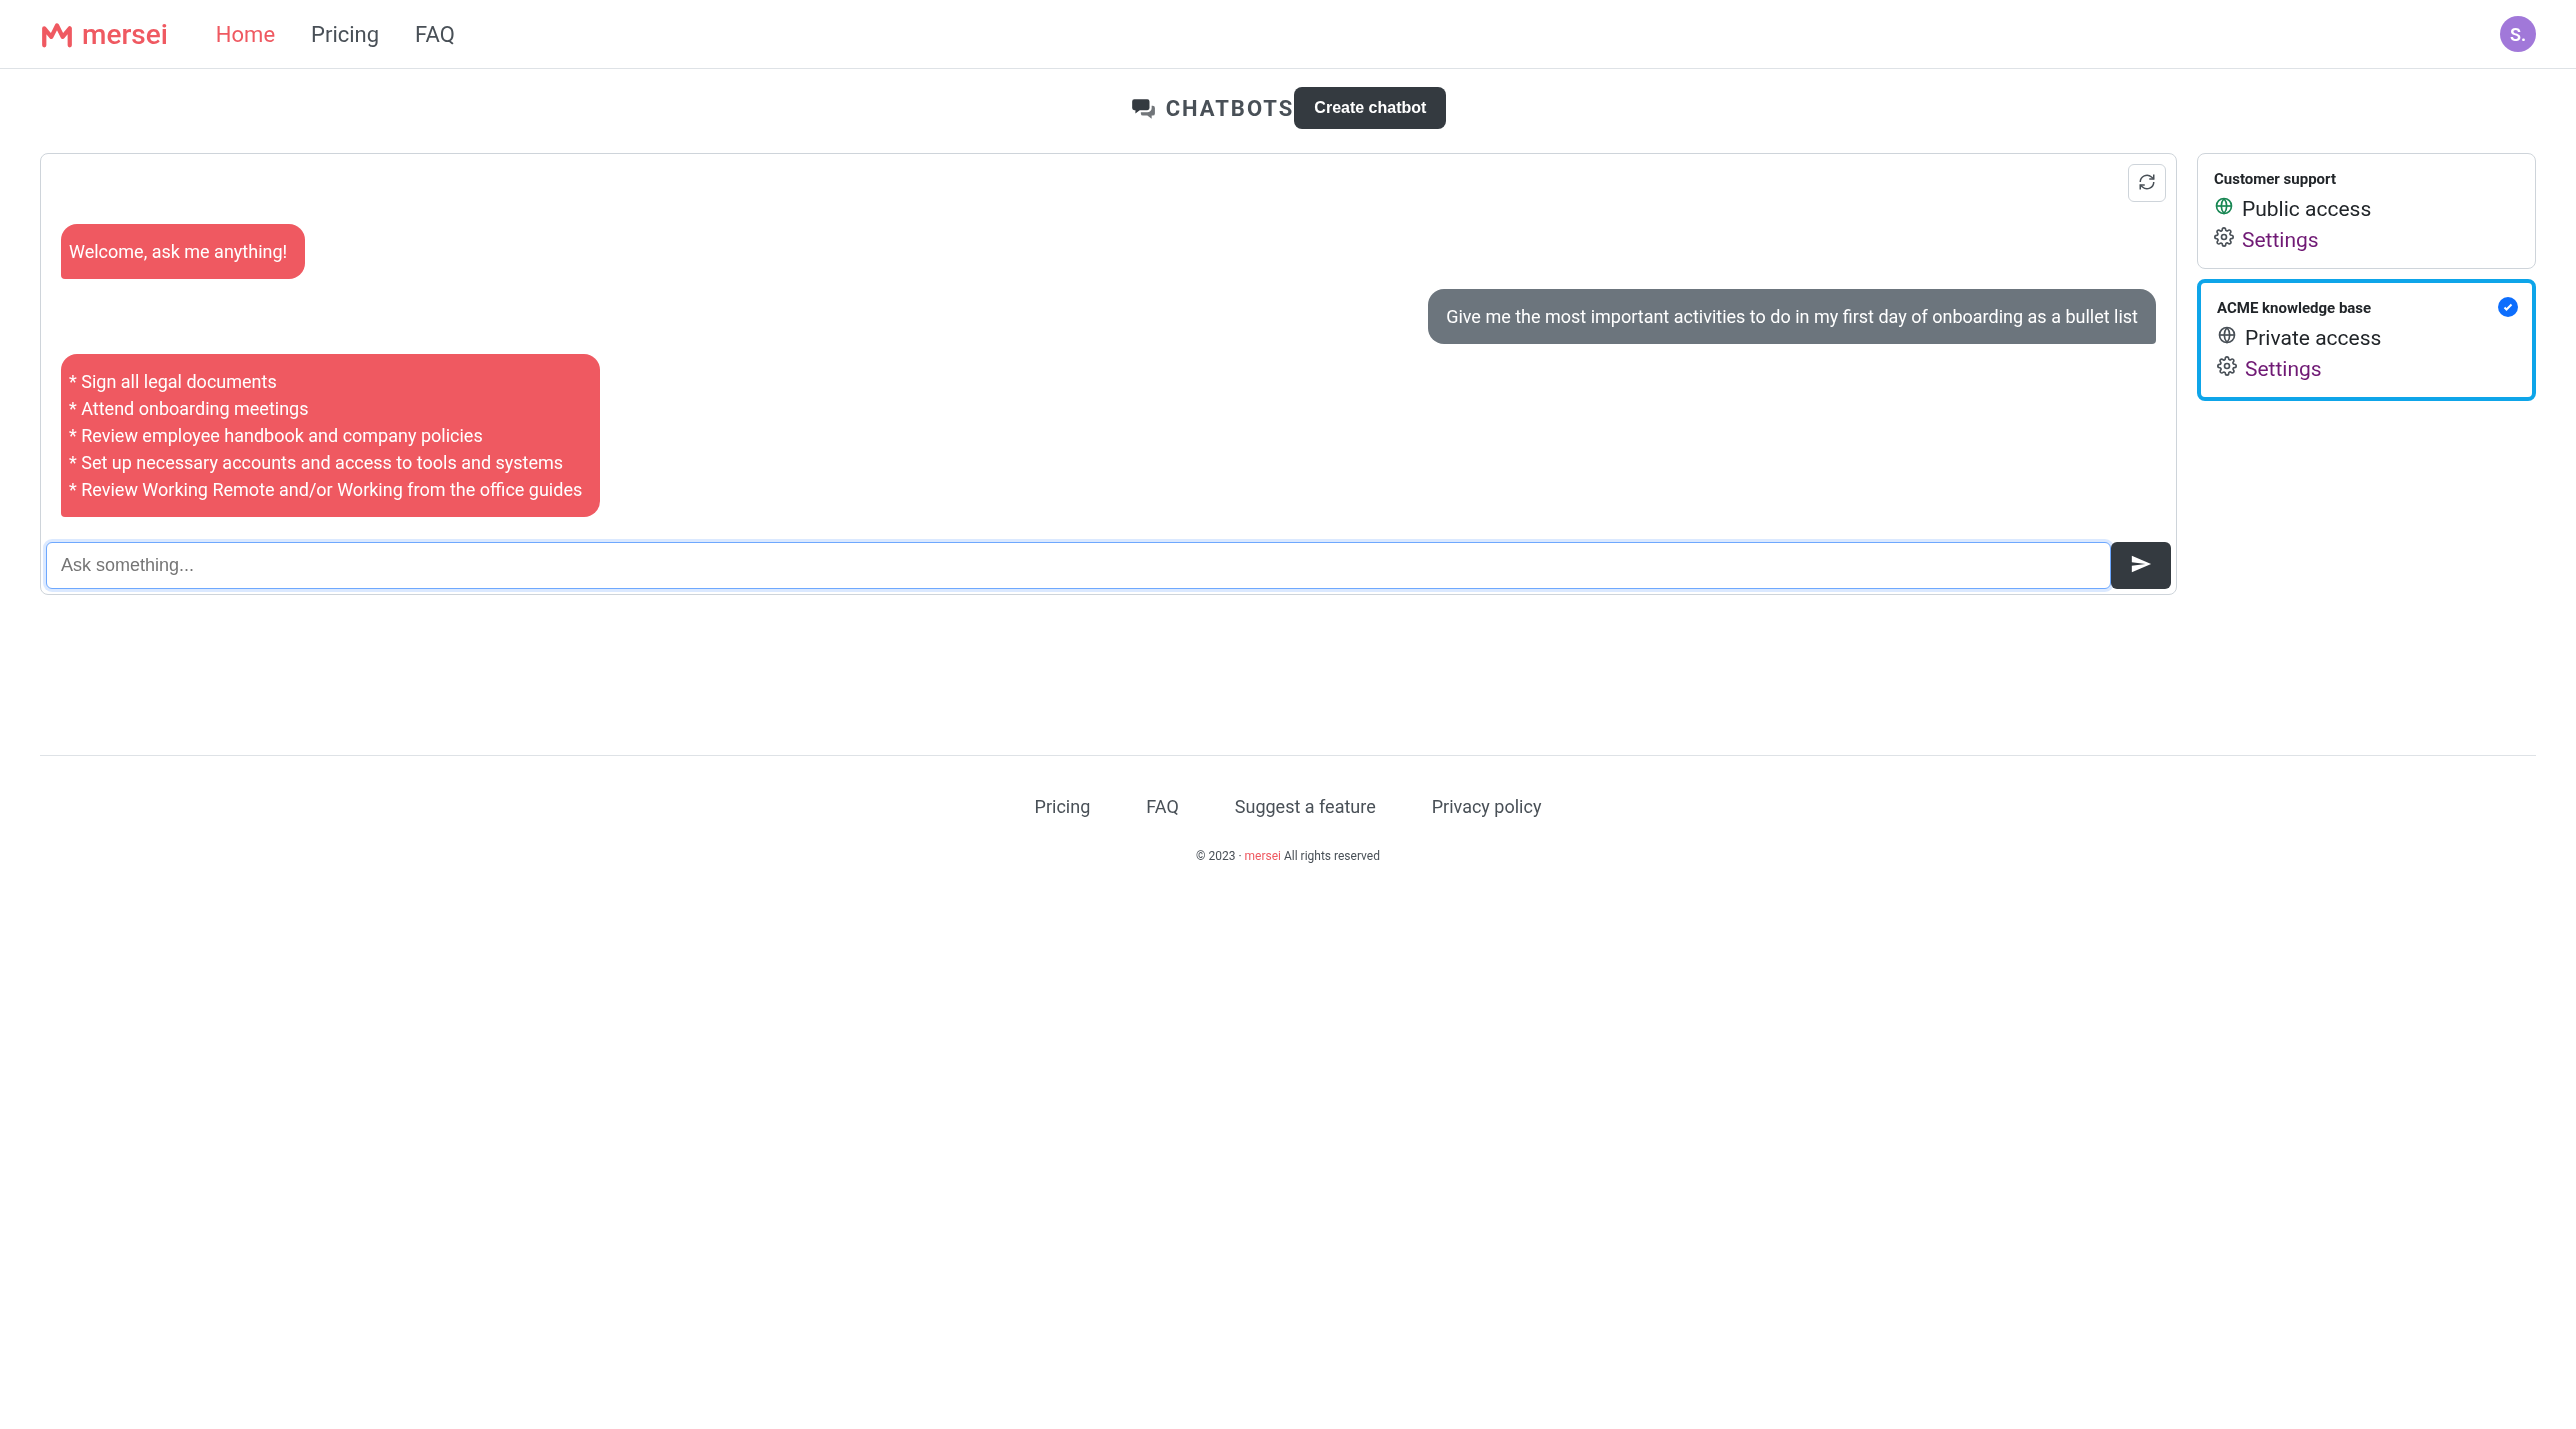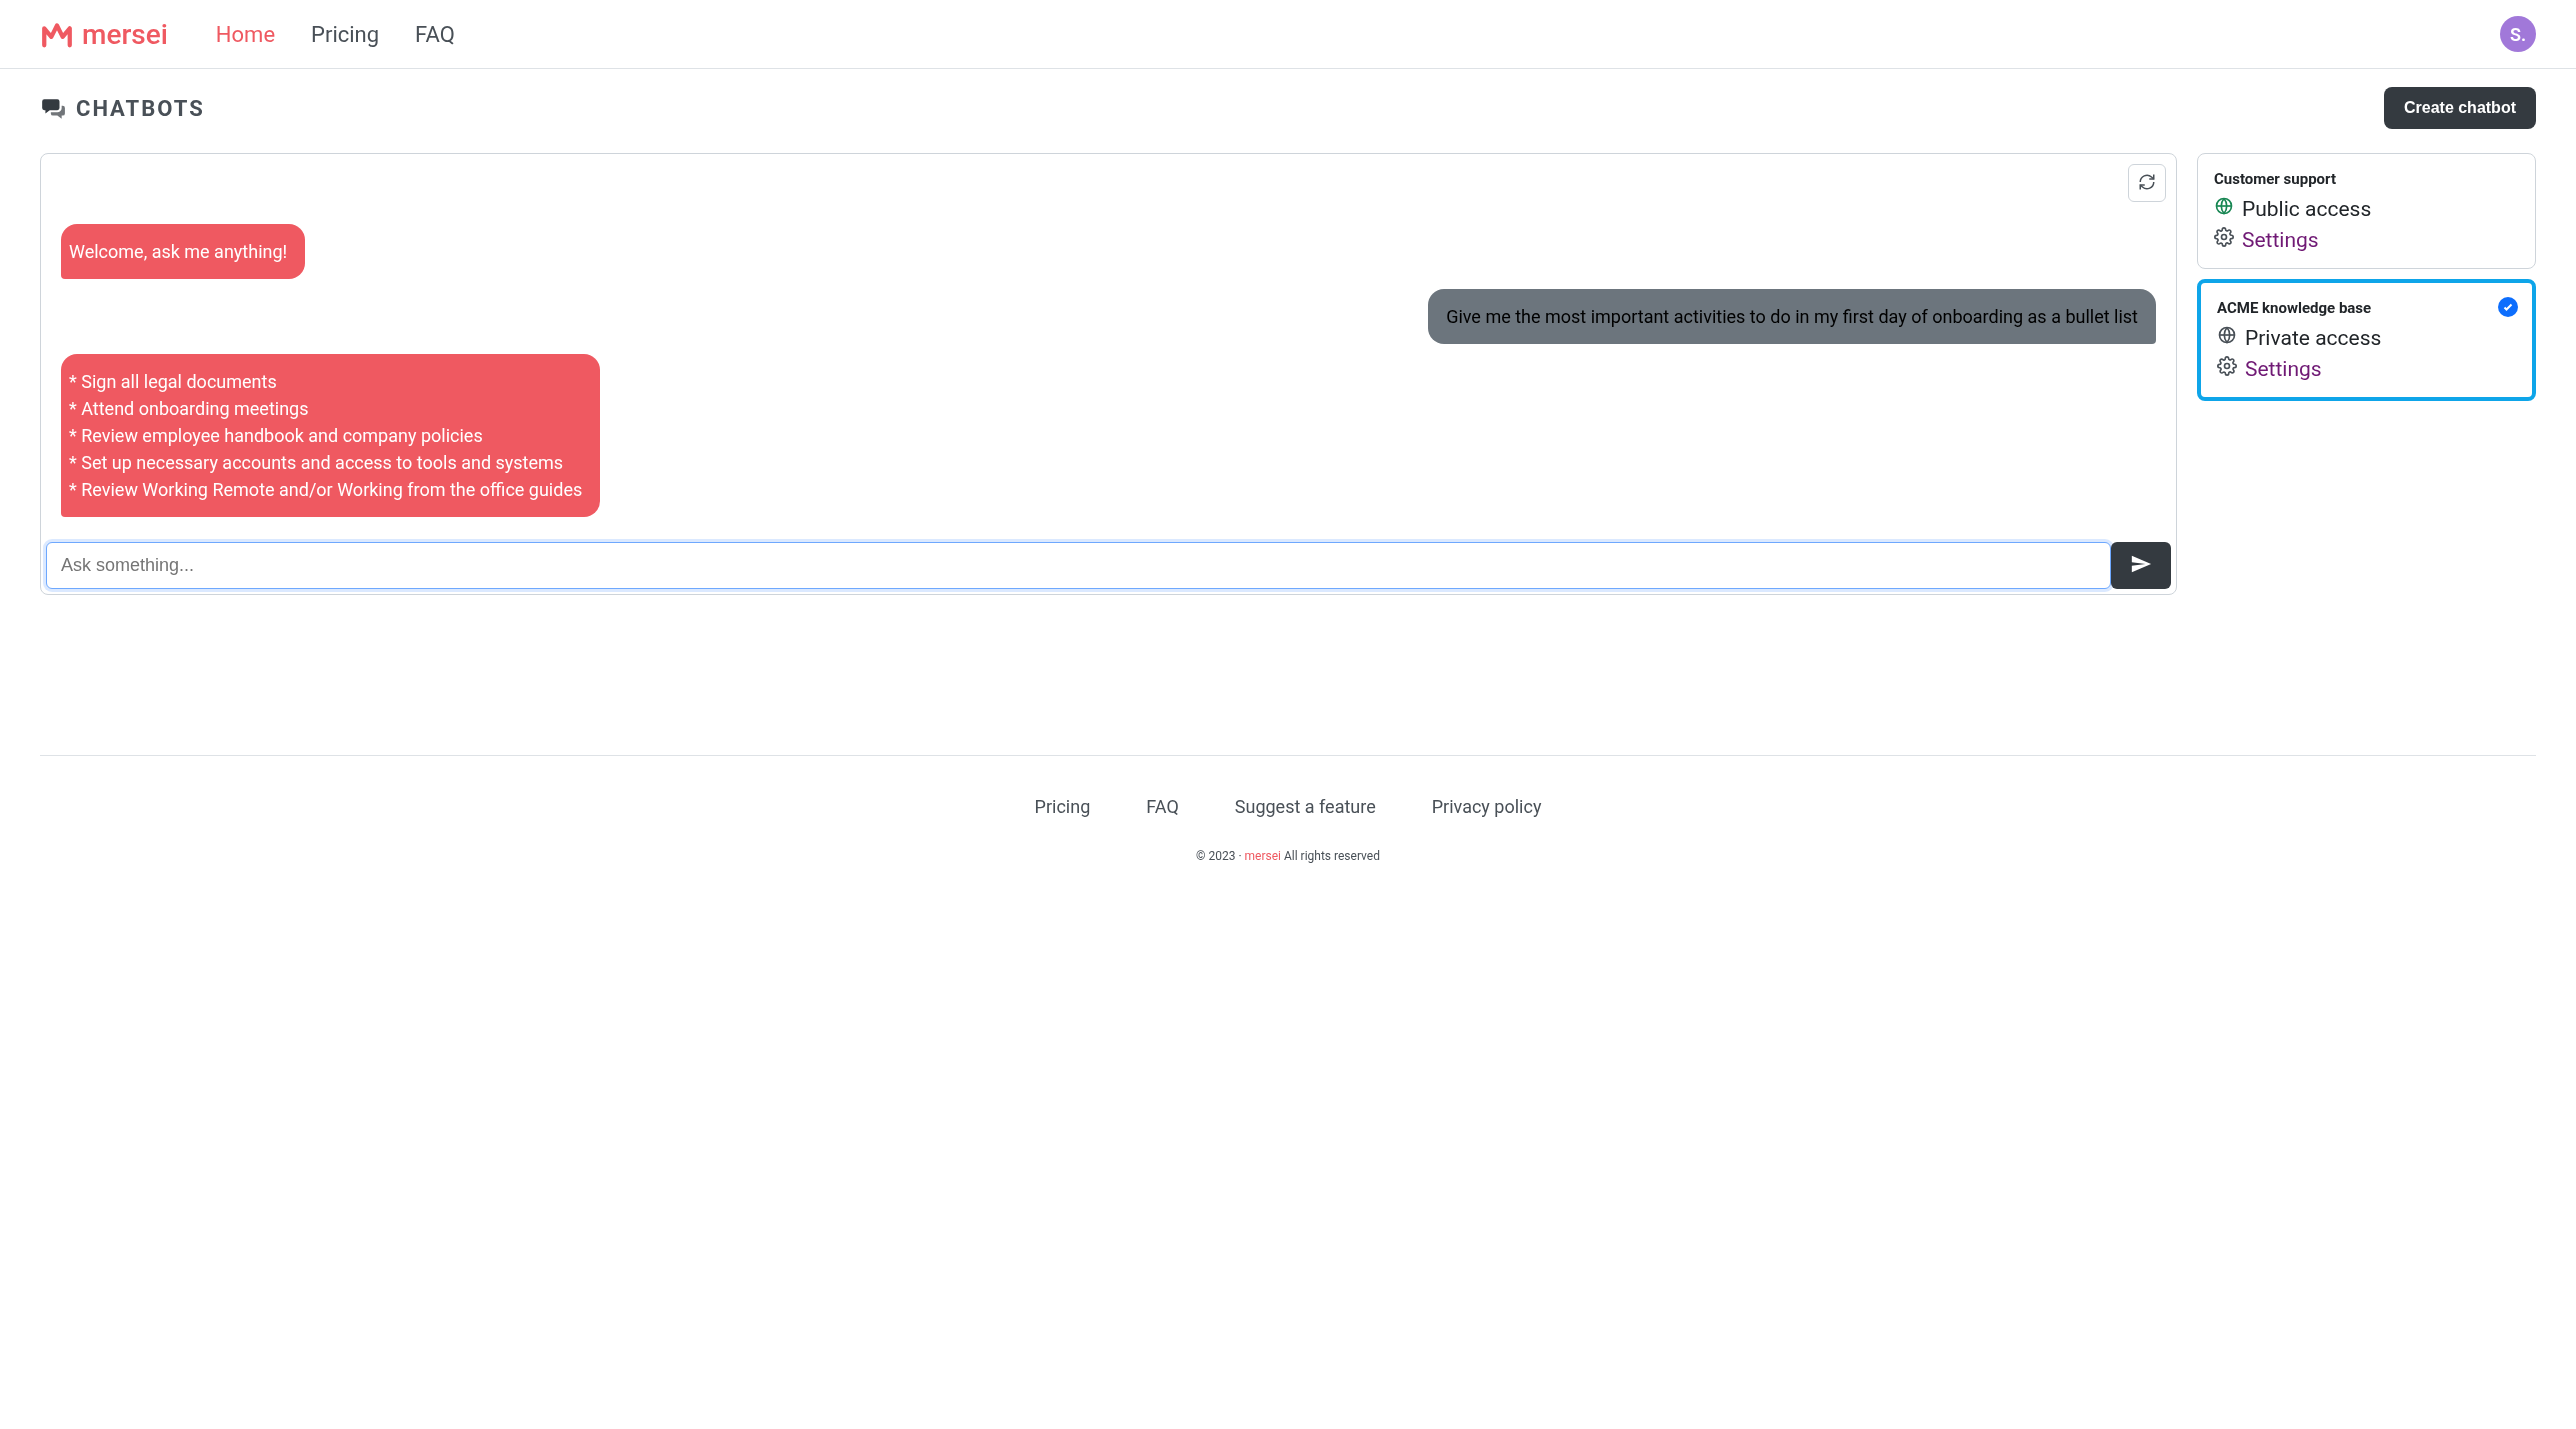--- a/index.html
+++ b/index.html
@@ -57,21 +57,21 @@
       color: #fff;
       display: flex;
       align-items: center;
       justify-content: center;
       font-size: 18px;
       font-weight: 600;
     }
     .subheader {
       display: flex;
       align-items: center;
-      justify-content: space-between;
+      justify-content: center;
       padding: 18px 40px 24px 40px;
     }
     .subheader-left {
       display: flex;
       align-items: center;
       gap: 10px;
     }
     .chat-icon {
       display: flex;
       align-items: center;
@@ -137,21 +137,21 @@
     }
     .msg-bot {
       background: #ef5961;
       color: #fff;
       align-self: flex-start;
       border-bottom-left-radius: 4px;
       padding-left: 8px;
     }
     .msg-user {
       background: #6c757d;
-      color: #000000;
+      color: #ffffff;
       align-self: flex-end;
       border-bottom-right-radius: 4px;
     }
     .msg-bot-list {
       white-space: pre-line;
     }
     .input-row {
       display: flex;
       padding: 5px;
     }

